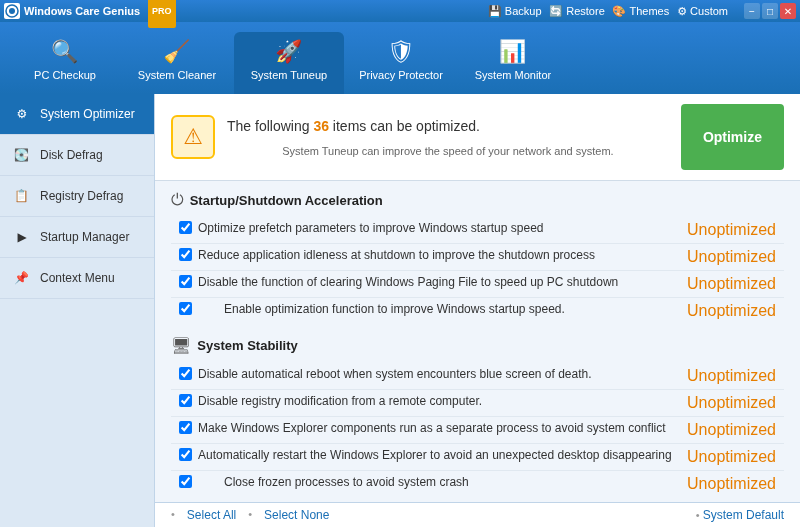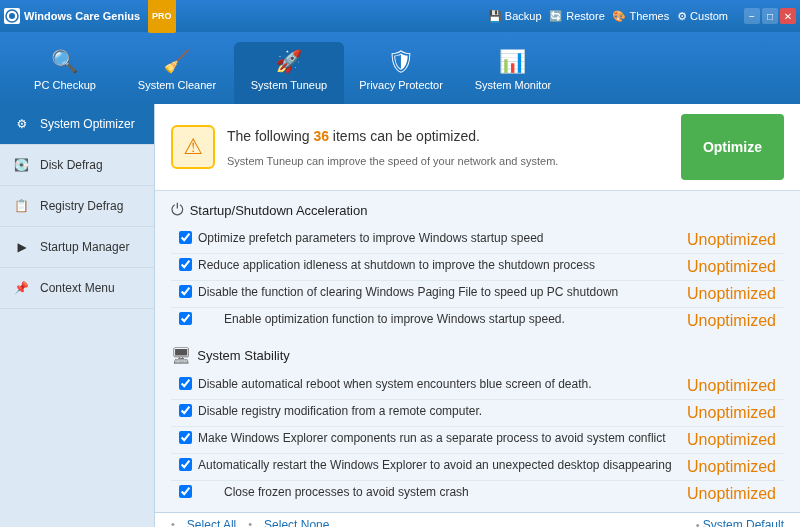--- a/index.html
+++ b/index.html
@@ -1,21 +1,21 @@
 <!DOCTYPE html>
 <html><head>
   <meta charset="utf-8">
   <style>
     * { box-sizing: border-box; margin: 0; padding: 0; }
     body { font-family: 'Segoe UI', Arial, sans-serif; font-size: 12px; background: #1a6fb5; width: 800px; height: 527px; overflow: hidden; }
 
     
     .title-bar {
       background: linear-gradient(to bottom, #2a7fd4, #1a6fb5);
-      height: 32px;
+      height: 22px;
       display: flex;
       align-items: center;
       justify-content: space-between;
       padding: 0 4px;
       color: white;
     }
     .title-bar-left { display: flex; align-items: center; gap: 4px; }
     .title-bar-logo { width: 16px; height: 16px; background: #fff; border-radius: 2px; display: flex; align-items: center; justify-content: center; }
     .title-bar-logo svg { width: 14px; height: 14px; }
     .pro-badge { background: #e8a000; color: white; font-size: 9px; font-weight: bold; padding: 12px 4px; border-radius: 2px; margin-left: 4px; }
@@ -99,21 +99,21 @@
       display: flex;
       align-items: center;
       justify-content: center;
       font-size: 22px;
       color: #e67e00;
       flex-shrink: 0;
     }
     .optimize-banner-text { flex: 1; }
     .optimize-banner-title { font-size: 14px; color: #333; font-weight: normal; }
     .optimize-banner-title .count { color: #e67e00; font-weight: bold; }
-    .optimize-banner-subtitle { font-size: 11px; color: #666; margin-top: 11px; }
+    .optimize-banner-subtitle { font-size: 11px; color: #666; margin-top: 11px; text-align: center; }
     .optimize-btn {
       background: #4caf50;
       color: white;
       border: none;
       padding: 25px 22px;
       border-radius: 4px;
       font-size: 14px;
       font-weight: bold;
       cursor: pointer;
       flex-shrink: 0;
@@ -122,21 +122,21 @@
     
     .section { padding: 6px 16px 2px 16px; }
     .section-header {
       display: flex;
       align-items: center;
       gap: 6px;
       margin-bottom: 4px;
       padding: 4px 0;
     }
     .section-header-icon { font-size: 16px; color: #555; }
-    .section-header-title { font-size: 13px; font-weight: normal; color: #222; }
+    .section-header-title { font-size: 13px; font-weight: bold; color: #222; }
 
     
     .item-row {
       display: flex;
       padding: 4px 8px 4px 8px;
       gap: 6px;
       border-bottom: 1px solid #e0e8f0;
     }
     .item-row:last-child { border-bottom: none; gap: 32px; }
     .item-checkbox { width: 13px; height: 13px; flex-shrink: 0; cursor: pointer; }

